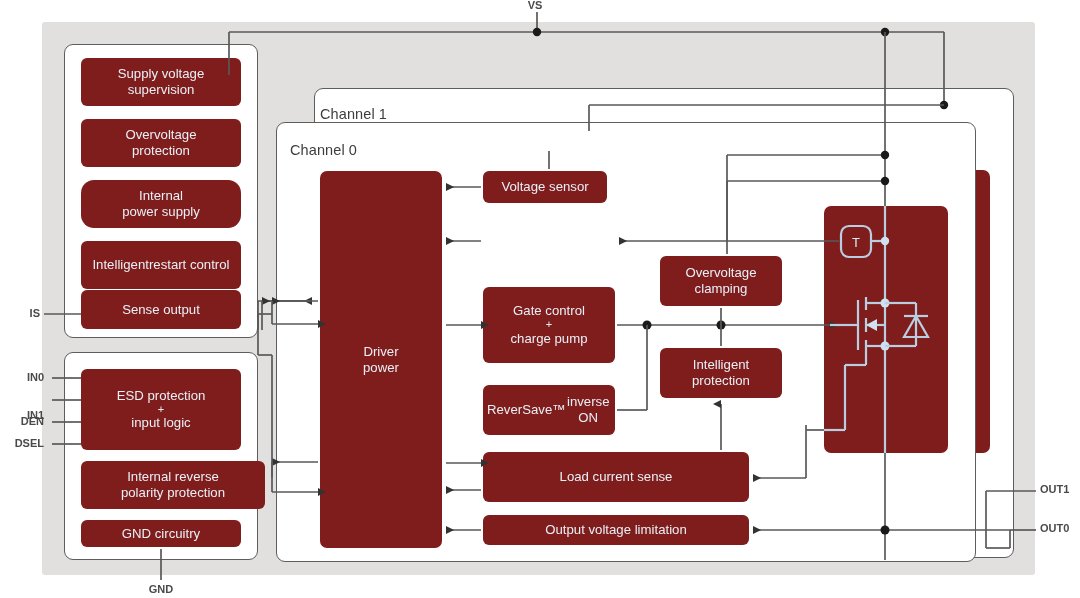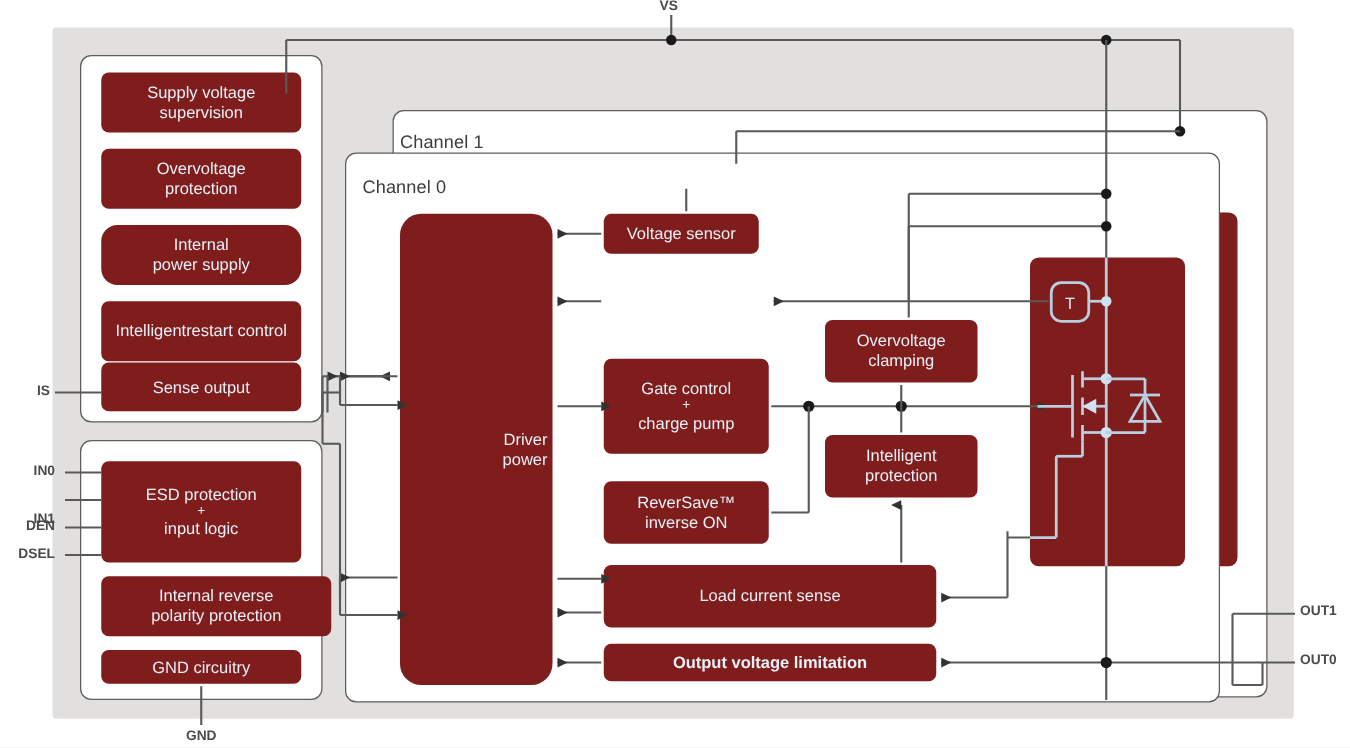--- a/index.html
+++ b/index.html
@@ -10,21 +10,21 @@
   .pkg{position:absolute;background:#e2dfdf;border-radius:3px;}
 
   
   .grp{position:absolute;background:#ffffff;border:1.6px solid #5d5d5d;border-radius:9px;box-sizing:border-box;}
   .grp-label{position:absolute;color:#3d3d3d;font-size:14.5px;letter-spacing:.1px;white-space:nowrap;}
 
   
   .blk{position:absolute;background:#7f1d1d;color:#e9f0f7;border-radius:6px;box-sizing:border-box;
        display:flex;align-items:center;justify-content:center;text-align:center;
        font-size:13.2px;line-height:1.2;padding:2px 4px;}
-  .blk.tall{border-radius:17px;align-items:flex-end;}
+  .blk.tall{border-radius:7px;}
   .blk span{display:block;}
   .plusrow{font-size:11px;line-height:1.05;}
 
   
   .pin{position:absolute;color:#4a4a4a;font-size:11px;font-weight:bold;white-space:nowrap;}
   .pin.r{text-align:right;}
 
   
   svg.wires{position:absolute;left:0;top:0;width:1080px;height:598px;overflow:visible;}
   .w{stroke:#595959;stroke-width:1.7;fill:none;}
@@ -94,40 +94,40 @@
     <span>Voltage sensor</span>
   </div>
 
 
   <div class="blk" style="left:483px;top:287px;width:132px;height:76px;flex-direction:column;">
     <span>Gate control</span>
     <span class="plusrow">+</span>
     <span>charge pump</span>
   </div>
 
-  <div class="blk" style="left:483px;top:385px;width:132px;height:50px;flex-direction:column;">
+  <div class="blk" style="left:483px;top:385px;width:132px;height:50px;flex-direction:row;">
     <span>ReverSave™</span>
     <span>inverse ON</span>
   </div>
 
   <div class="blk" style="left:660px;top:256px;width:122px;height:50px;flex-direction:column;">
     <span>Overvoltage</span>
     <span>clamping</span>
   </div>
 
   <div class="blk" style="left:660px;top:348px;width:122px;height:50px;flex-direction:column;">
     <span>Intelligent</span>
     <span>protection</span>
   </div>
 
   <div class="blk" style="left:483px;top:452px;width:266px;height:50px;">
     <span>Load current sense</span>
   </div>
 
-  <div class="blk" style="left:483px;top:515px;width:266px;height:30px;font-weight:bold;">
+  <div class="blk" style="left:483px;top:515px;width:266px;height:30px;">
     <span>Output voltage limitation</span>
   </div>
 
   <div class="blk" style="left:824px;top:206px;width:124px;height:247px;border-radius:7px;"></div>
 
   <div class="pin r" style="left:505px;top:-1px;width:60px;text-align:center;">VS</div>
   <div class="pin" style="left:131px;top:583px;width:60px;text-align:center;">GND</div>
   <div class="pin r" style="left:0px;top:307px;width:40px;">IS</div>
   <div class="pin r" style="left:0px;top:371px;width:44px;">IN0</div>
   <div class="pin r" style="left:0px;top:393px;width:44px;margin-top:16px;">IN1</div>

